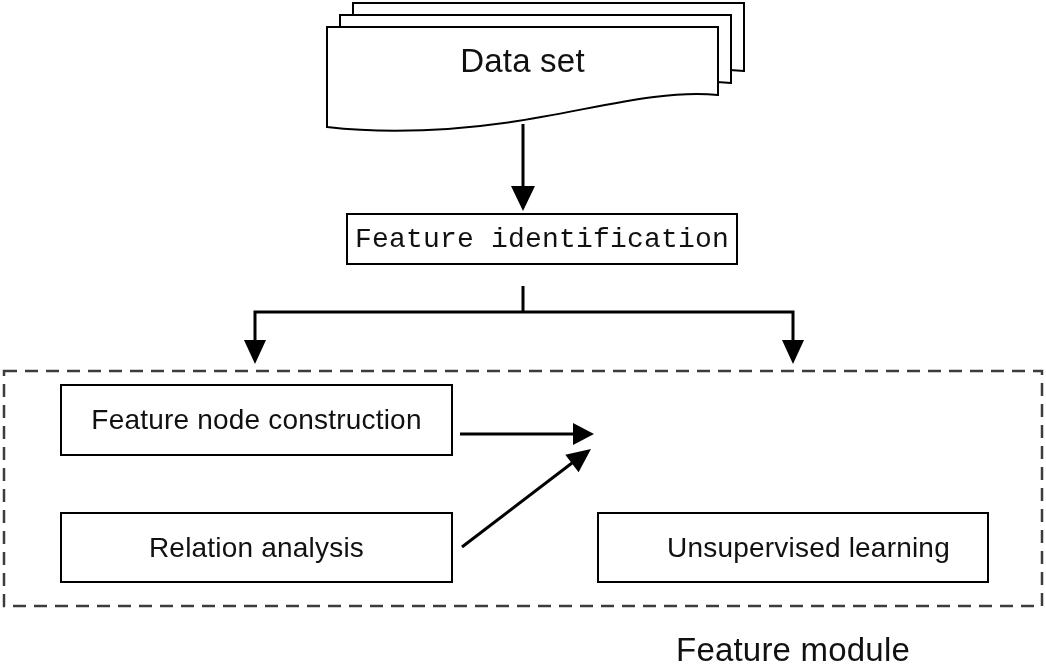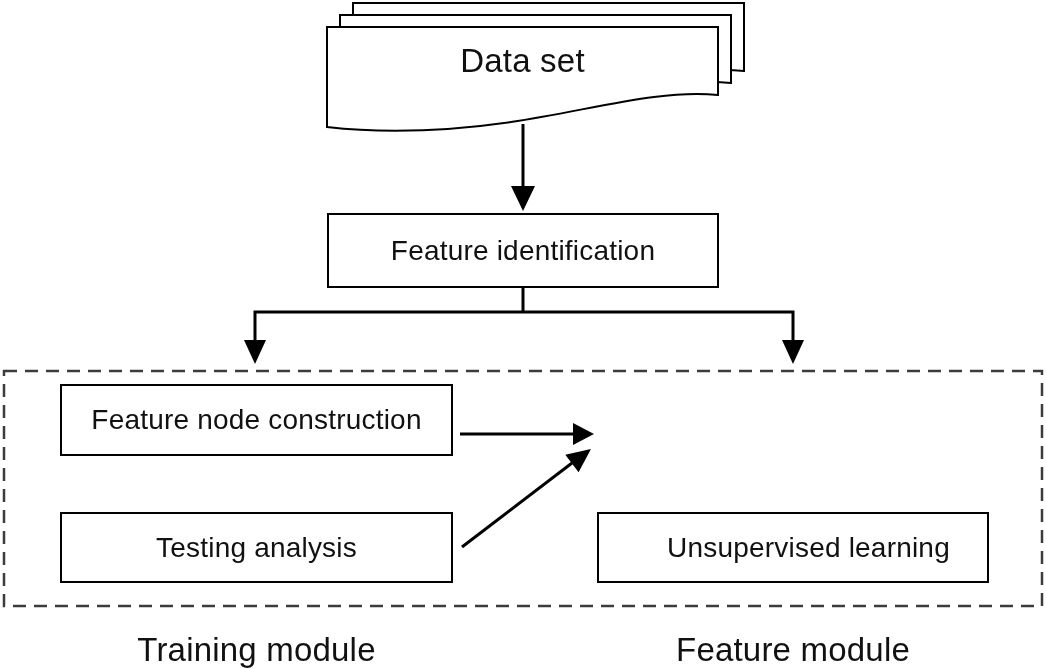--- a/index.html
+++ b/index.html
@@ -27,21 +27,21 @@
     position:absolute;
     display:flex;align-items:center;justify-content:center;
     font-size:33px;
     letter-spacing:0.2px;
     box-sizing:border-box;
     text-align:center;
     color:#111;
     background:transparent;
   }
   #data-set-label{left:327px;top:27px;width:391px;height:68px;}
-  #feature-identification{left:327px;top:213px;width:392px;height:75px;}
+  #feature-identification{left:346px;top:213px;width:392px;height:52px;font-family:Liberation Mono, monospace;}
   #feature-node-construction{left:60px;top:384px;width:393px;height:72px;}
   #similarity-estimation{left:597px;top:401px;width:392px;height:69px;}
   #relation-analysis{left:60px;top:512px;width:393px;height:71px;}
   #unsupervised-learning{left:597px;top:512px;width:392px;height:71px;padding-left:31px;}
   #training-label{left:60px;top:633px;width:393px;height:34px;}
   #testing-label{left:597px;top:633px;width:392px;height:34px;}
 </style>
 </head>
 <body>
 
@@ -73,21 +73,20 @@
     <rect x="4" y="371" width="1038" height="235" fill="none" stroke="#3c3c3c" stroke-width="2.5" stroke-dasharray="13 8"></rect>
   </svg>
 
   <div class="plainlabel" id="data-set-label">Data set</div>
 
   <div class="node" id="feature-identification">Feature identification</div>
 
   <div class="node" id="feature-node-construction">Feature node construction</div>
 
 
-  <div class="node" id="relation-analysis">Testing analysis</div>
+  <div class="node" id="relation-analysis">Relation analysis</div>
 
   <div class="node" id="unsupervised-learning">Unsupervised learning</div>
 
-  <div class="plainlabel" id="training-label">Training module</div>
 
   <div class="plainlabel" id="testing-label">Feature module</div>
 
 </div>
 
 </body></html>

